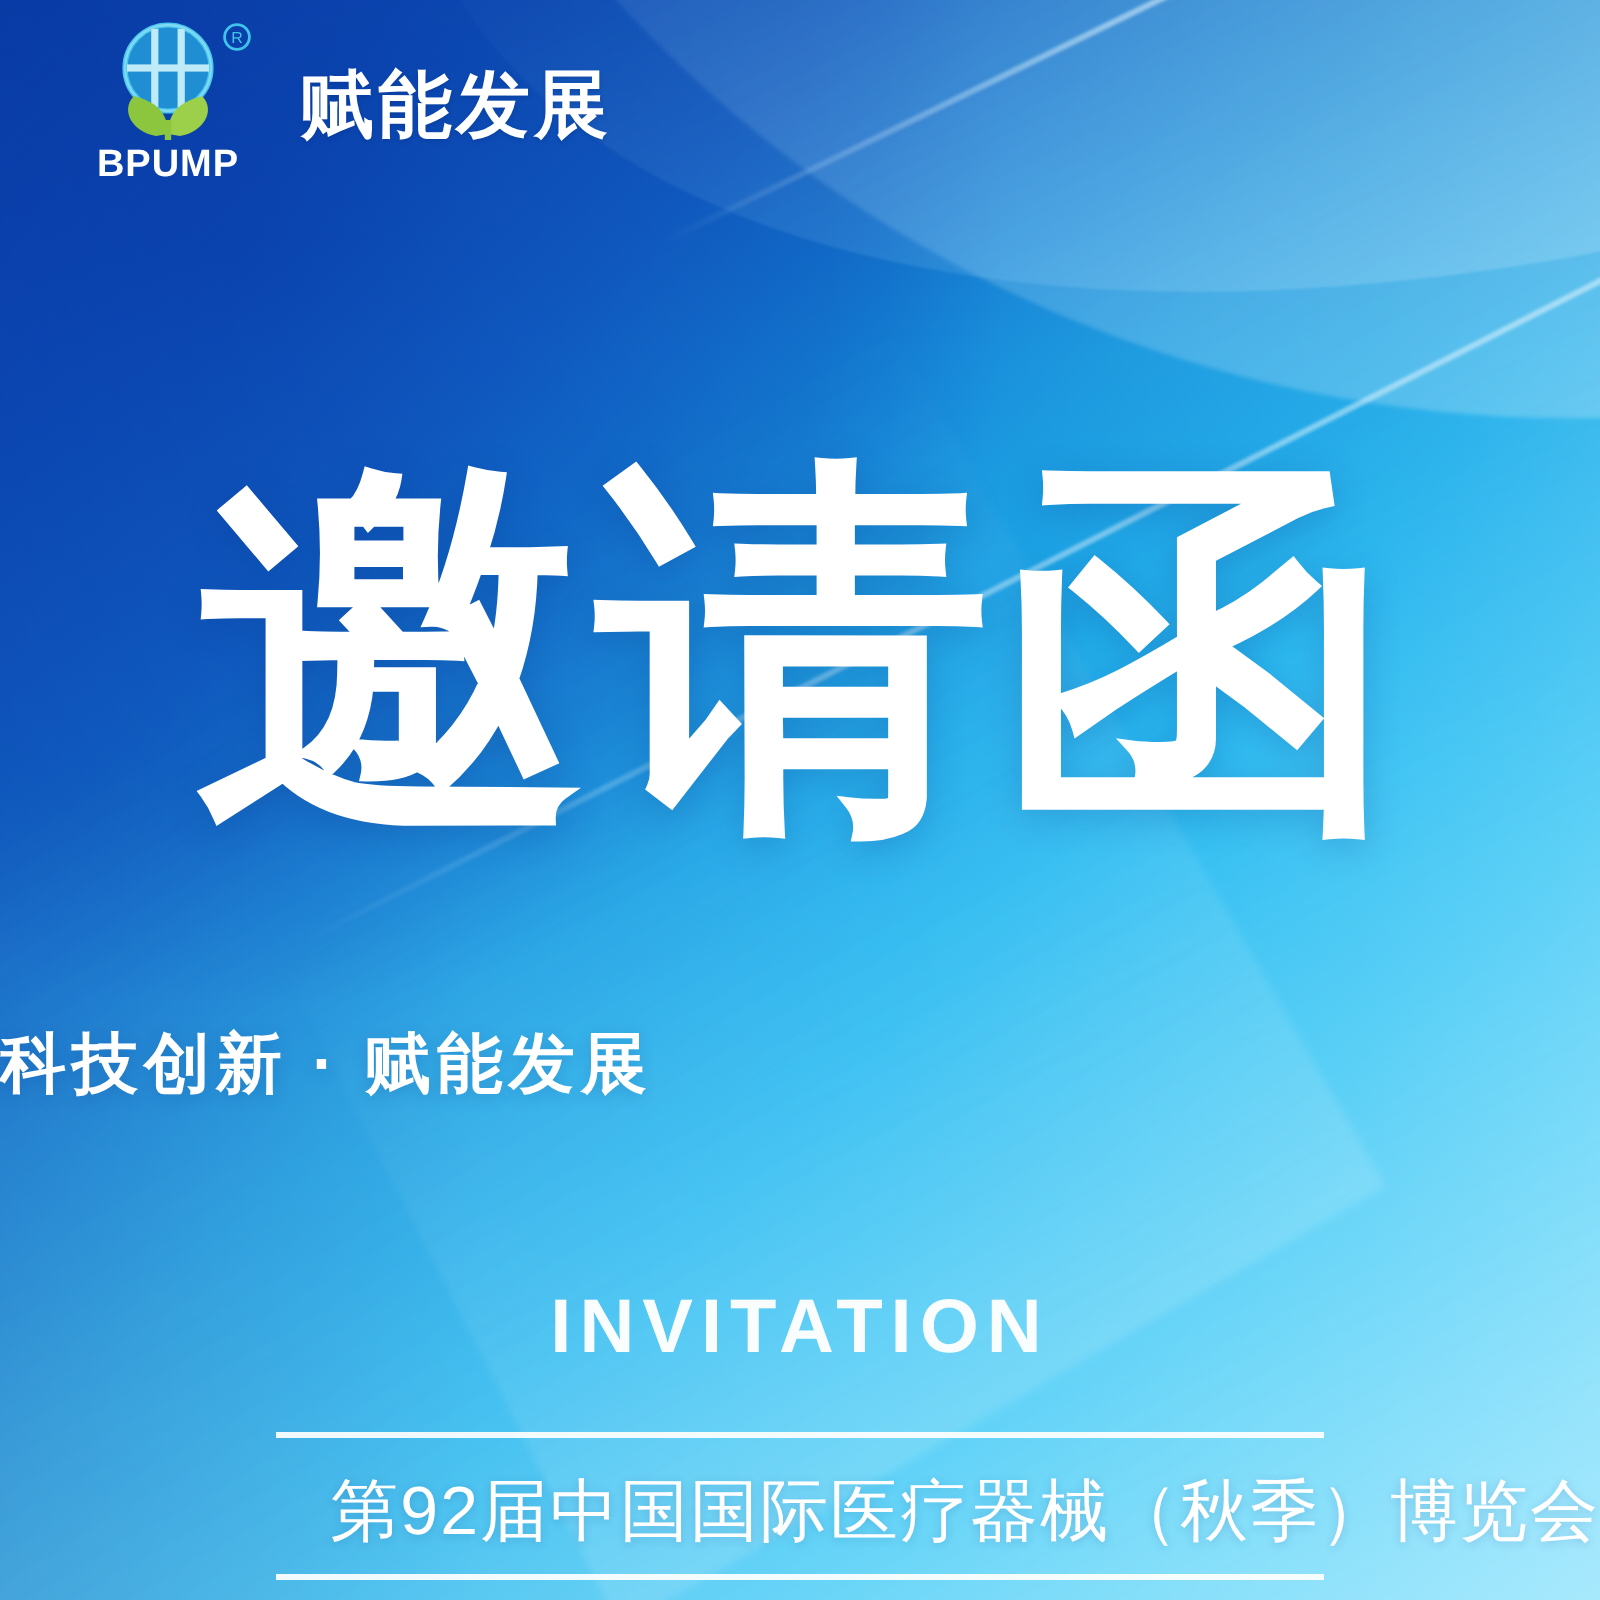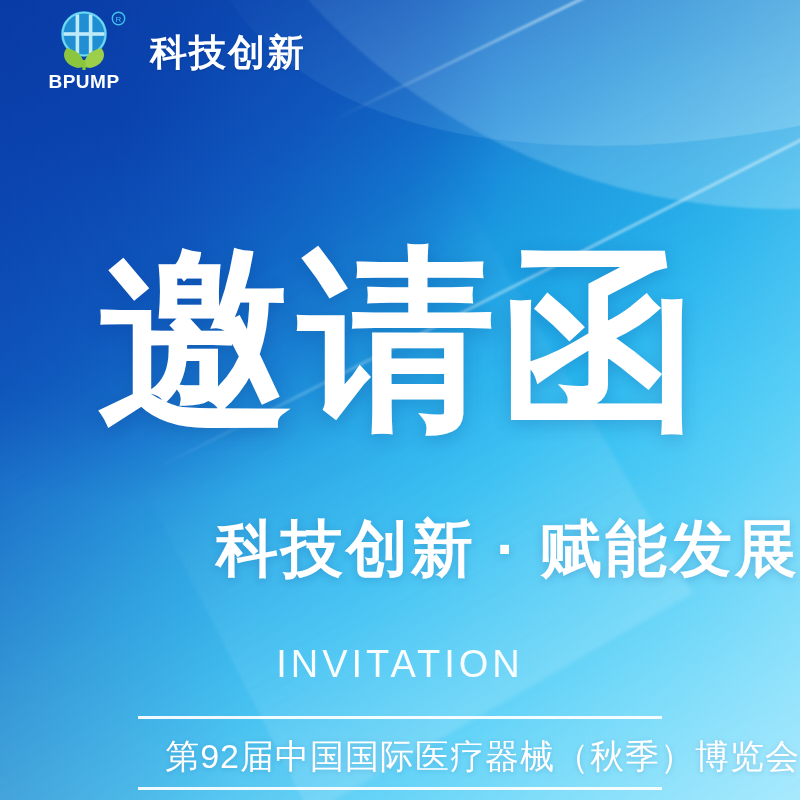--- a/index.html
+++ b/index.html
@@ -146,45 +146,46 @@
     top:243px;
     text-align:center;
     color:#ffffff;
     font-size:196px;
     font-weight:bold;
     line-height:1;
     letter-spacing:6px;
     white-space:nowrap;
     z-index:5;
     text-shadow:0 4px 18px rgba(8,50,130,0.22);
+    font-family:Liberation Mono, monospace;
   }
 
   .subtitle{
     position:absolute;
     left:0;right:0;
     top:512px;
-    text-align:right;
-    color:#ffffff;
-    font-size:62px;
+    text-align:left;
+    color:#ffffff;
+    font-size:33px;
     font-weight:bold;
     letter-spacing:3px;
     line-height:1.2;
     white-space:nowrap;
     z-index:5;
     text-shadow:0 2px 8px rgba(8,50,130,0.20);
   }
 
   .invitation-en{
     position:absolute;
     left:0;right:0;
     top:645px;
     text-align:center;
     color:#ffffff;
     font-size:38px;
-    font-weight:normal;
+    font-weight:bold;
     letter-spacing:4px;
     line-height:1;
     white-space:nowrap;
     z-index:5;
     opacity:0.97;
   }
 
   
   .rule{
     position:absolute;
@@ -243,21 +244,21 @@
         <circle cx="36" cy="24" r="21.5" fill="none" stroke="#7fd9f2" stroke-width="1.2"></circle>
 
         <path d="M36 57 C36 46, 30 41, 19 38 C12 45, 18 56, 30 58 Z" fill="#8cc63f"></path>
         <path d="M36 57 C36 46, 42 41, 53 38 C60 45, 54 56, 42 58 Z" fill="#9ccf4a"></path>
         <path d="M34.4 60 L34.4 50 L37.6 50 L37.6 60 Z" fill="#8cc63f"></path>
 
         <text x="36" y="78" font-family="'Liberation Sans',sans-serif" font-size="19" font-weight="bold" fill="#ffffff" text-anchor="middle" letter-spacing="0.5">BPUMP</text>
       </svg>
     </span>
 
-    <span class="brand-name">科技创新</span>
+    <span class="brand-name">赋能发展</span>
   </div>
 
   <div class="main-title">邀请函</div>
 
   <div class="subtitle">科技创新 · 赋能发展</div>
 
   <div class="invitation-en">INVITATION</div>
 
   <div class="rule rule-top"></div>
 

